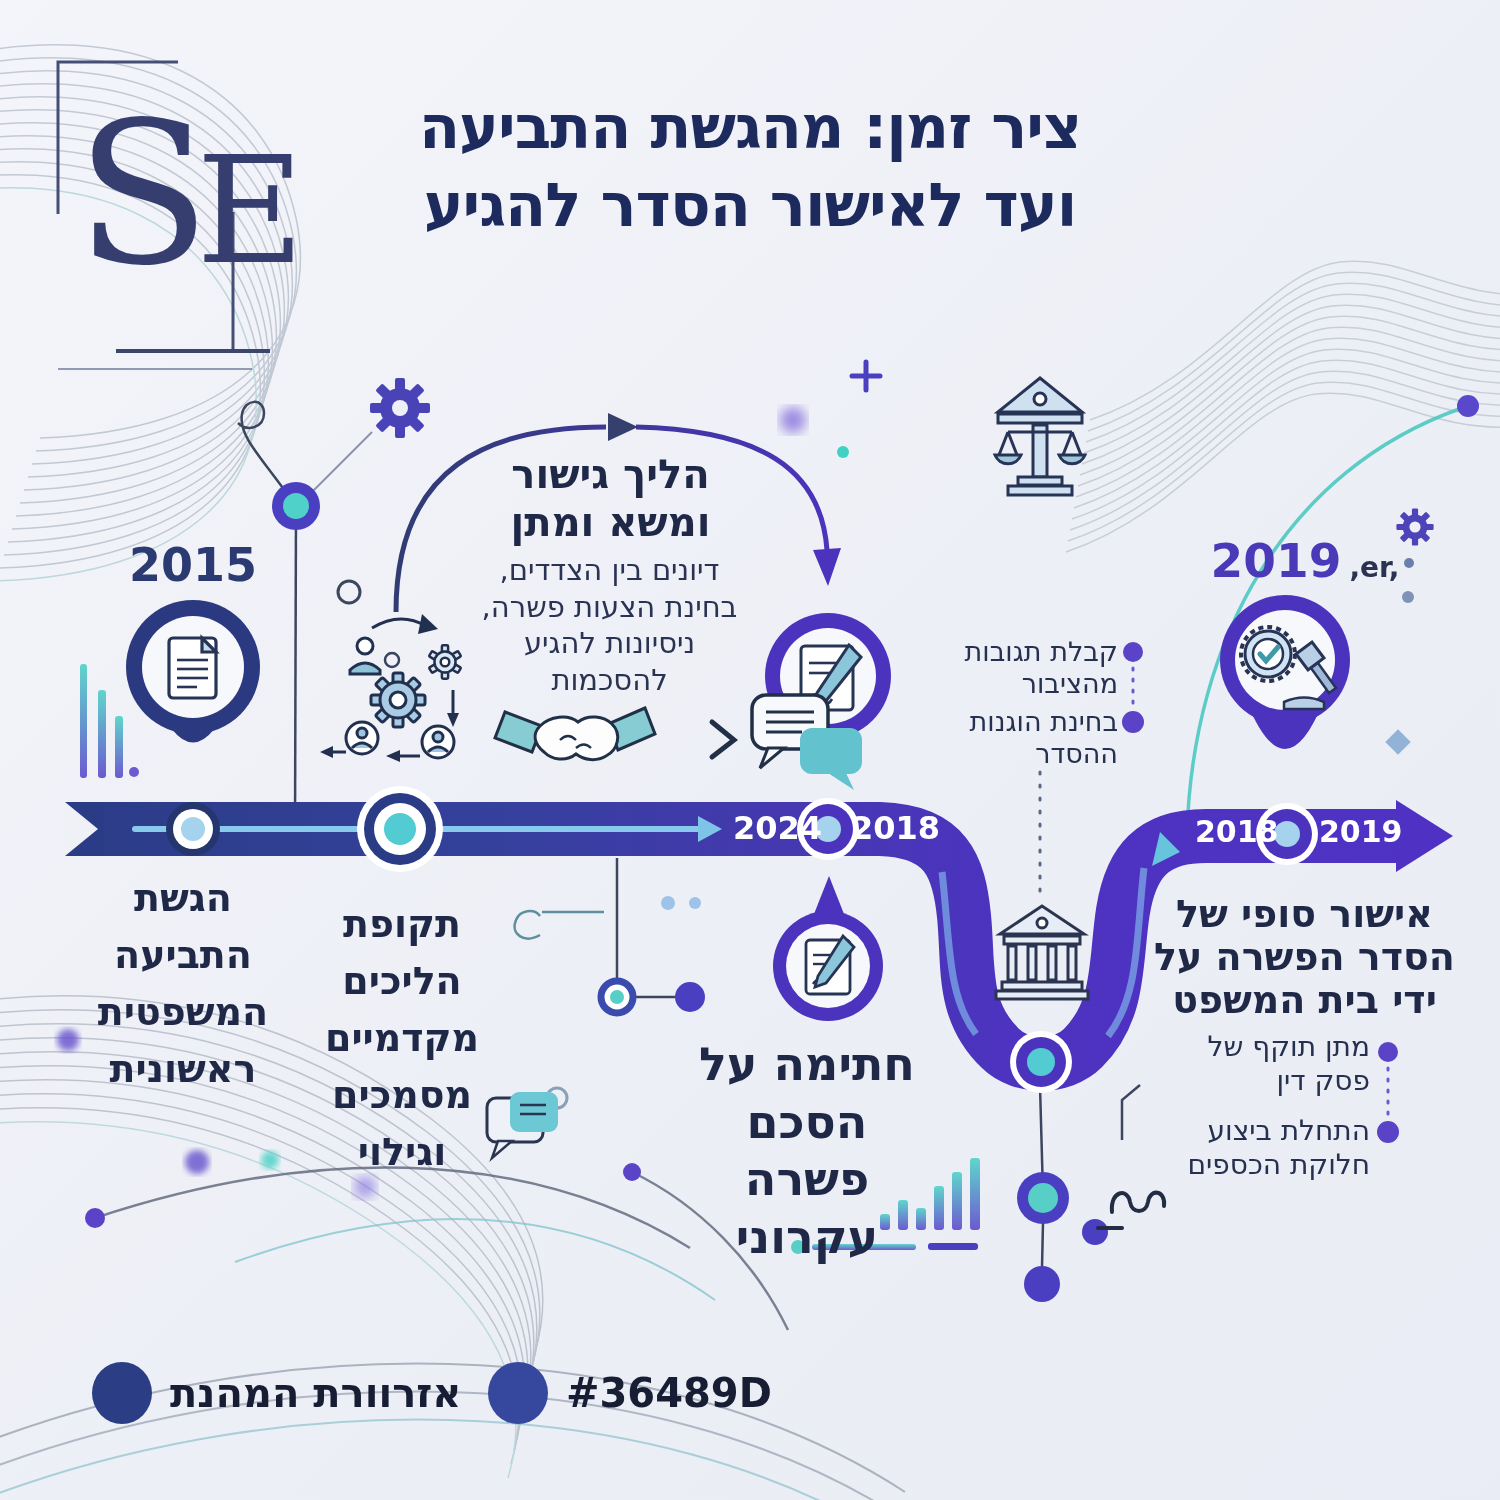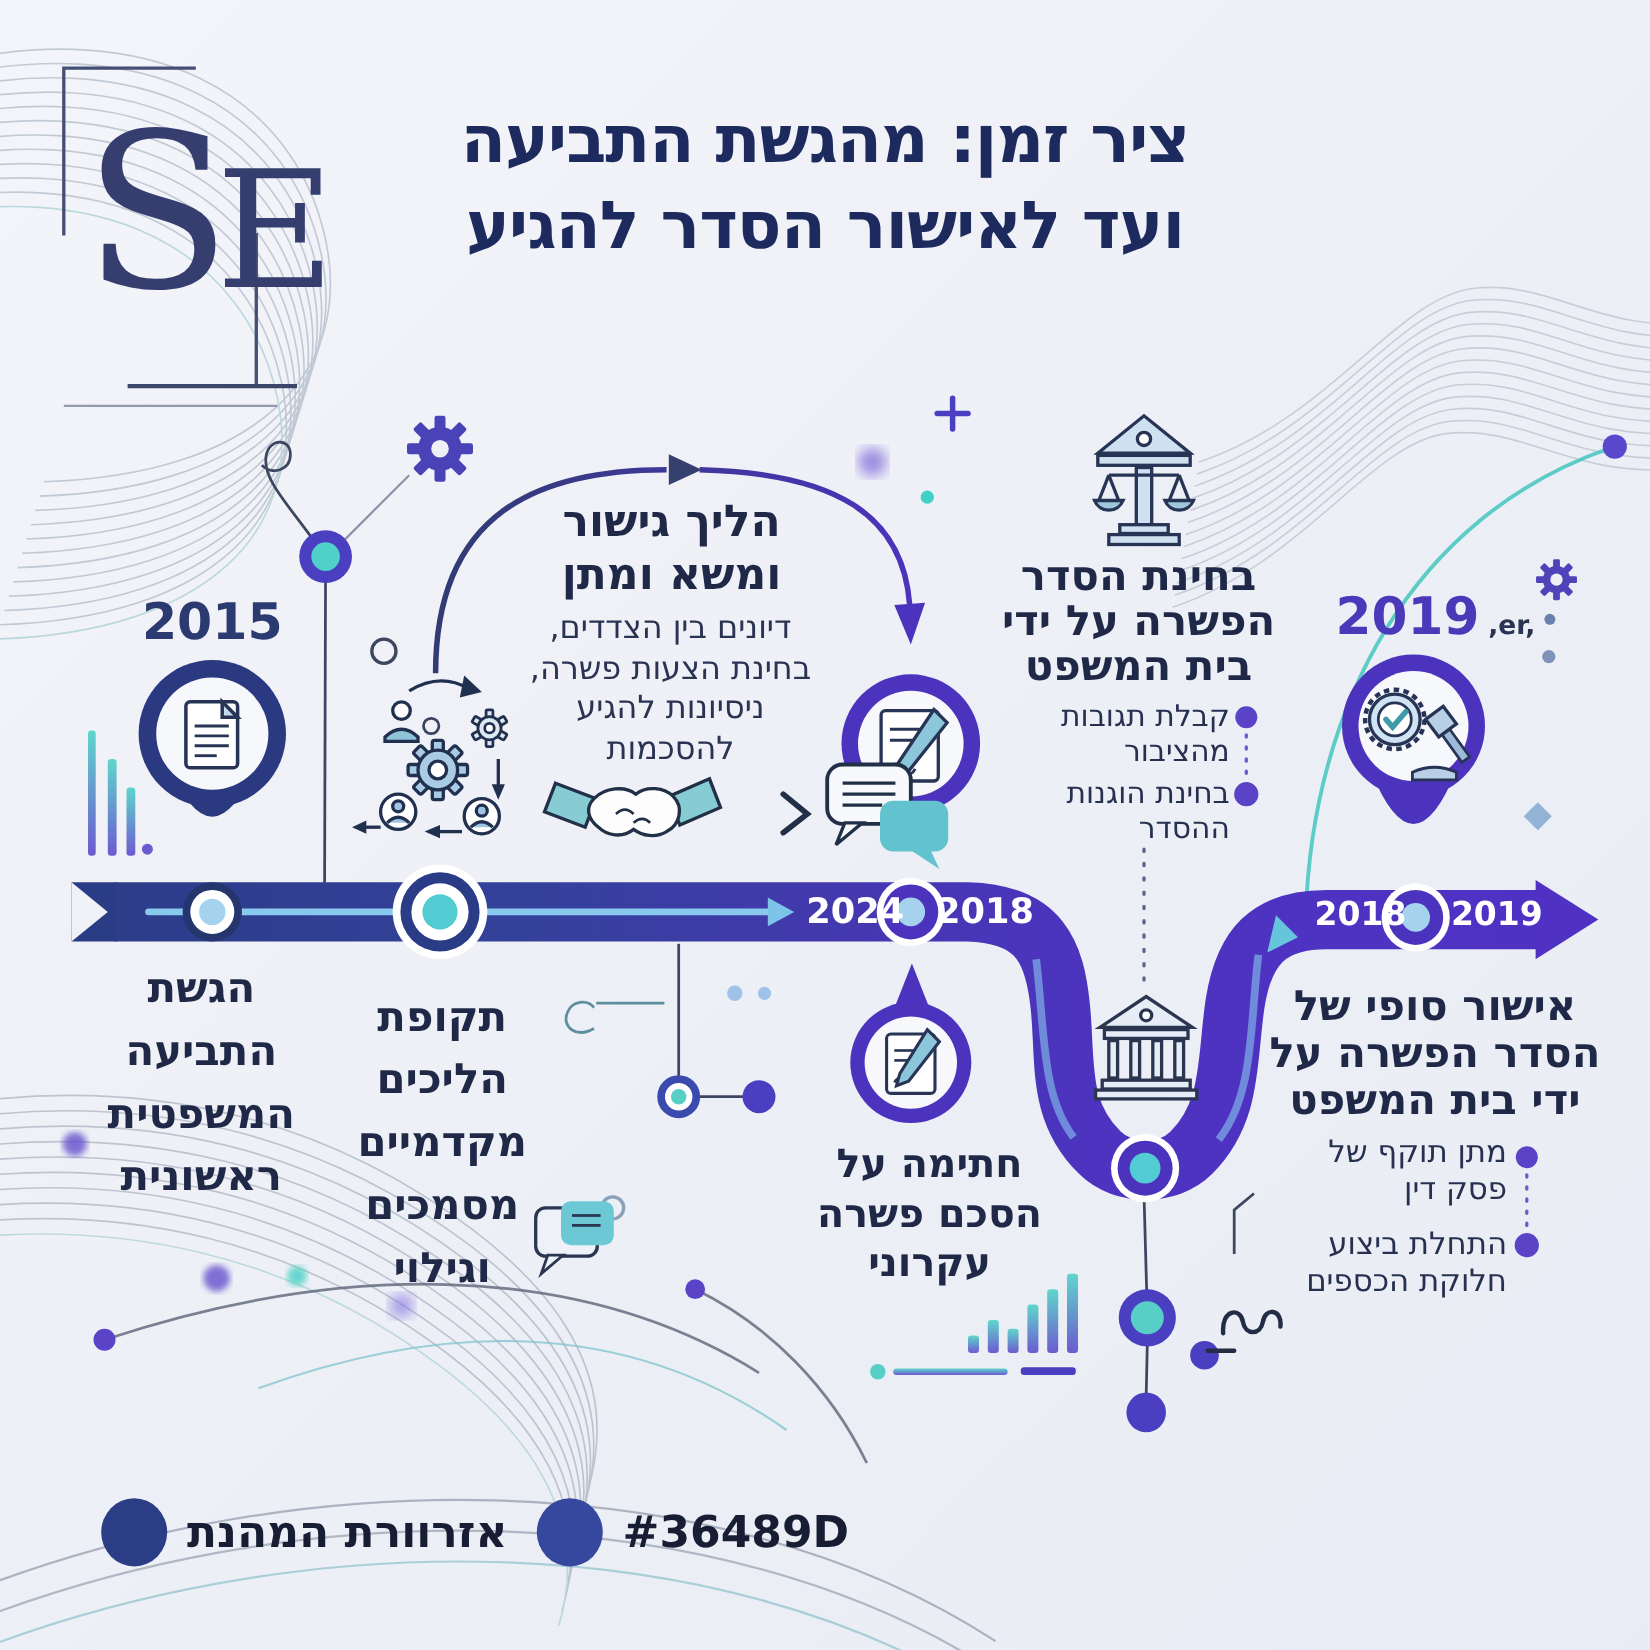--- a/index.html
+++ b/index.html
@@ -11,32 +11,32 @@
   svg.scene{position:absolute;left:0;top:0;}
   .logo{left:76px;top:96px;color:#353e6e;font-family:"DejaVu Serif", serif;line-height:1;}
   .logo .s{font-size:196px;}
   .logo .e{font-size:148px;margin-left:-14px;}
   .title{left:290px;top:88px;width:920px;text-align:center;font-size:60px;font-weight:bold;
     color:#1d2a5e;line-height:1.3;letter-spacing:-1px;}
   .pin-year{font-weight:bold;color:#2c3a72;text-align:center;}
   .y2015{left:118px;top:538px;width:150px;font-size:46px;}
   .y2019wrap{left:1180px;top:533px;width:250px;text-align:center;direction:ltr;}
   .y2019wrap .year{font-size:47px;font-weight:bold;color:#4a39b8;}
-  .y2019wrap .suffix{font-size:24px;font-weight:bold;color:#2a3350;margin-left:8px;}
+  .y2019wrap .suffix{font-size:28px;font-weight:bold;color:#2a3350;margin-left:8px;}
   .mstone{color:#1f2947;font-weight:bold;text-align:center;}
   .m-filing{left:88px;top:870px;width:190px;font-size:38px;line-height:1.5;}
   .m-prelim{left:312px;top:896px;width:180px;font-size:38px;line-height:1.5;}
   .med-title{left:468px;top:450px;width:285px;font-size:40px;line-height:1.2;}
   .med-desc{left:452px;top:552px;width:315px;font-size:29px;line-height:1.26;
     color:#2a3352;text-align:center;font-weight:500;}
   .court-title{left:900px;top:503px;width:270px;font-size:38px;line-height:1.08;}
   .bullet{color:#26304f;font-size:27px;line-height:1.2;text-align:right;font-weight:500;}
   .court-b1{left:922px;top:636px;width:196px;}
   .court-b2{left:922px;top:706px;width:196px;}
-  .sign-label{left:720px;top:1036px;width:250px;font-size:36px;line-height:1.25;}
+  .sign-label{left:682px;top:1036px;width:250px;font-size:46px;line-height:1.25;}
   .final-title{left:1152px;top:893px;width:305px;font-size:38px;line-height:1.13;}
   .final-b1{left:1168px;top:1030px;width:202px;font-size:28px;}
   .final-b2{left:1158px;top:1114px;width:212px;font-size:28px;}
   .band-year{color:#ffffff;font-weight:bold;text-align:center;}
   .by1{left:733px;top:809px;width:72px;font-size:32px;}
   .by2{left:851px;top:809px;width:72px;font-size:32px;}
   .by3{left:1195px;top:814px;width:72px;font-size:30px;}
   .by4{left:1319px;top:814px;width:72px;font-size:30px;}
   .legend-item{display:flex;align-items:center;gap:18px;}
   .swatch{width:60px;height:62px;border-radius:50%;}
@@ -484,23 +484,20 @@
 מסמכים
 וגילוי</div>
 
 <div class="abs mstone ml med-title" dir="rtl">הליך גישור
 ומשא ומתן</div>
 <div class="abs ml med-desc" dir="rtl">דיונים בין הצדדים,
 בחינת הצעות פשרה,
 ניסיונות להגיע
 להסכמות</div>
 
-<div class="abs mstone ml court-title" dir="rtl">בחינת הסדר
-הפשרה על ידי
-בית המשפט</div>
 <div class="abs bullet ml court-b1" dir="rtl">קבלת תגובות
 מהציבור</div>
 <div class="abs bullet ml court-b2" dir="rtl">בחינת הוגנות
 ההסדר</div>
 
 <div class="abs mstone ml sign-label" dir="rtl">חתימה על
 הסכם פשרה
 עקרוני</div>
 
 <div class="abs mstone ml final-title" dir="rtl">אישור סופי של

